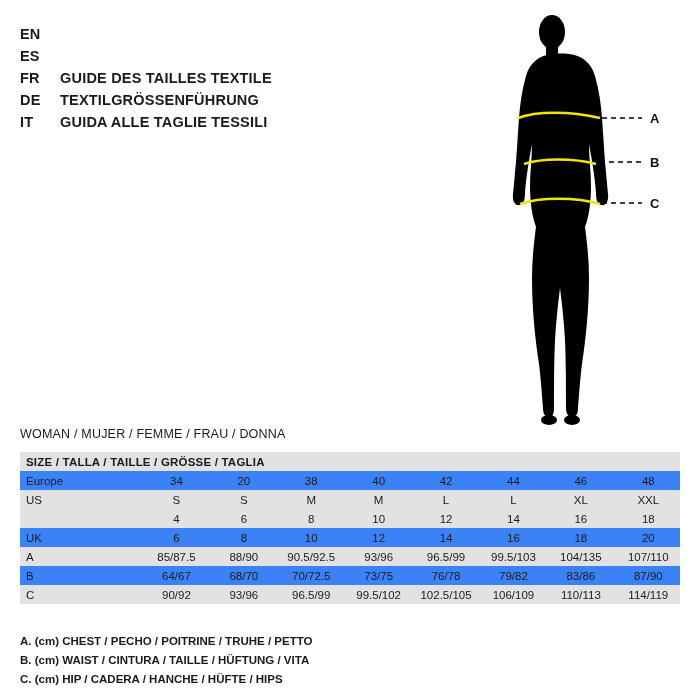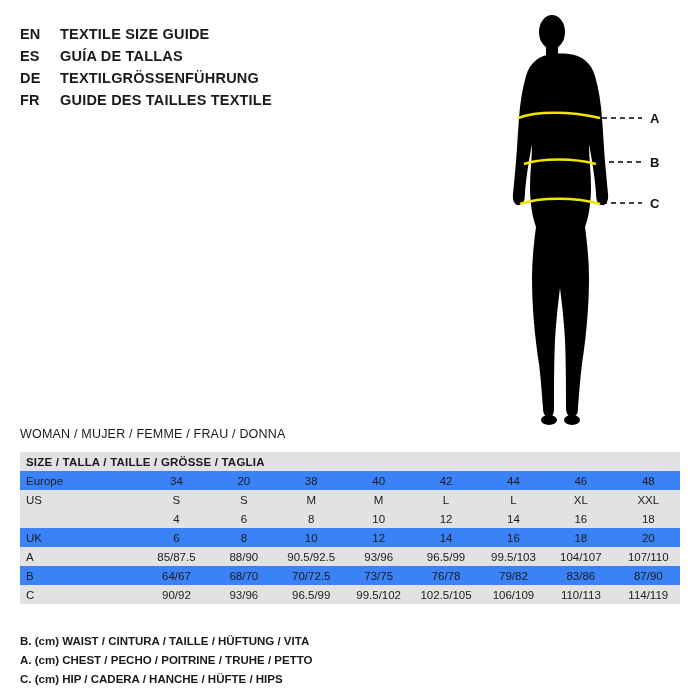--- a/index.html
+++ b/index.html
@@ -110,33 +110,35 @@
   .footnotes div { white-space: nowrap; }
 </style>
 </head>
 <body>
 
 <div class="page">
 
   <div class="title-block">
     <div class="title-row">
       <span class="title-lang">EN</span>
-      <span class="title-text">TEXTILE SIZE GUIDE</span>
     </div>
     <div class="title-row">
       <span class="title-lang">ES</span>
-      <span class="title-text">GUÍA DE TALLAS</span>
+    </div>
+    <div class="title-row">
+      <span class="title-lang">FR</span>
+      <span class="title-text">GUIDE DES TAILLES TEXTILE</span>
     </div>
     <div class="title-row">
       <span class="title-lang">DE</span>
       <span class="title-text">TEXTILGRÖSSENFÜHRUNG</span>
     </div>
     <div class="title-row">
-      <span class="title-lang">FR</span>
-      <span class="title-text">GUIDE DES TAILLES TEXTILE</span>
+      <span class="title-lang">IT</span>
+      <span class="title-text">GUIDA ALLE TAGLIE TESSILI</span>
     </div>
   </div>
 
   <div class="figure-wrap">
     <svg width="200" height="430" viewBox="0 0 200 430" xmlns="http://www.w3.org/2000/svg">
       <g>
 
         <ellipse cx="62" cy="24" rx="13" ry="17" fill="#000000"></ellipse>
 
         <rect x="56" y="38" width="12" height="12" fill="#000000"></rect>
@@ -255,21 +257,21 @@
       </tr>
 
       <tr class="shaded">
         <td class="label-col">A</td>
         <td class="val">85/87.5</td>
         <td class="val">88/90</td>
         <td class="val">90.5/92.5</td>
         <td class="val">93/96</td>
         <td class="val">96.5/99</td>
         <td class="val">99.5/103</td>
-        <td class="val">104/107</td>
+        <td class="val">104/135</td>
         <td class="val">107/110</td>
       </tr>
 
       <tr class="plain">
         <td class="label-col">B</td>
         <td class="val">64/67</td>
         <td class="val">68/70</td>
         <td class="val">70/72.5</td>
         <td class="val">73/75</td>
         <td class="val">76/78</td>
@@ -286,18 +288,18 @@
         <td class="val">99.5/102</td>
         <td class="val">102.5/105</td>
         <td class="val">106/109</td>
         <td class="val">110/113</td>
         <td class="val">114/119</td>
       </tr>
     </tbody>
   </table>
 
   <div class="footnotes">
+    <div>A. (cm) CHEST / PECHO / POITRINE / TRUHE / PETTO</div>
     <div>B. (cm) WAIST / CINTURA / TAILLE / HÜFTUNG / VITA</div>
-    <div>A. (cm) CHEST / PECHO / POITRINE / TRUHE / PETTO</div>
     <div>C. (cm) HIP / CADERA / HANCHE / HÜFTE / HIPS</div>
   </div>
 
 </div>
 
 </body></html>

